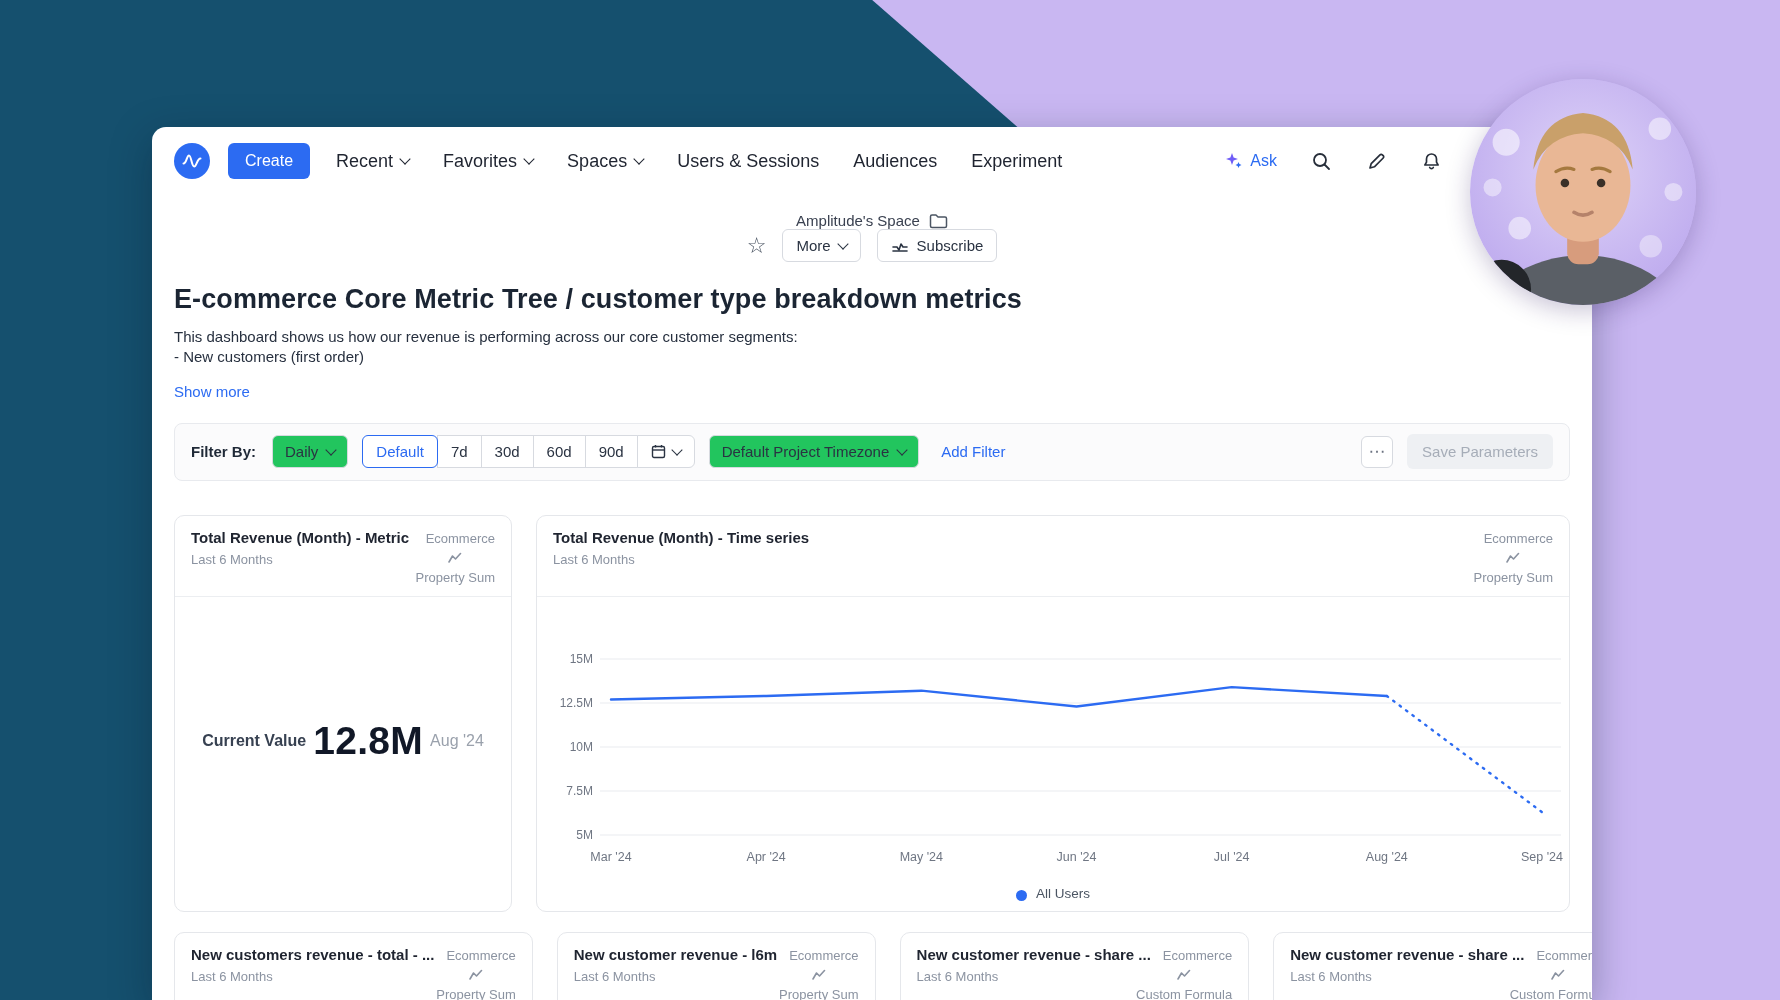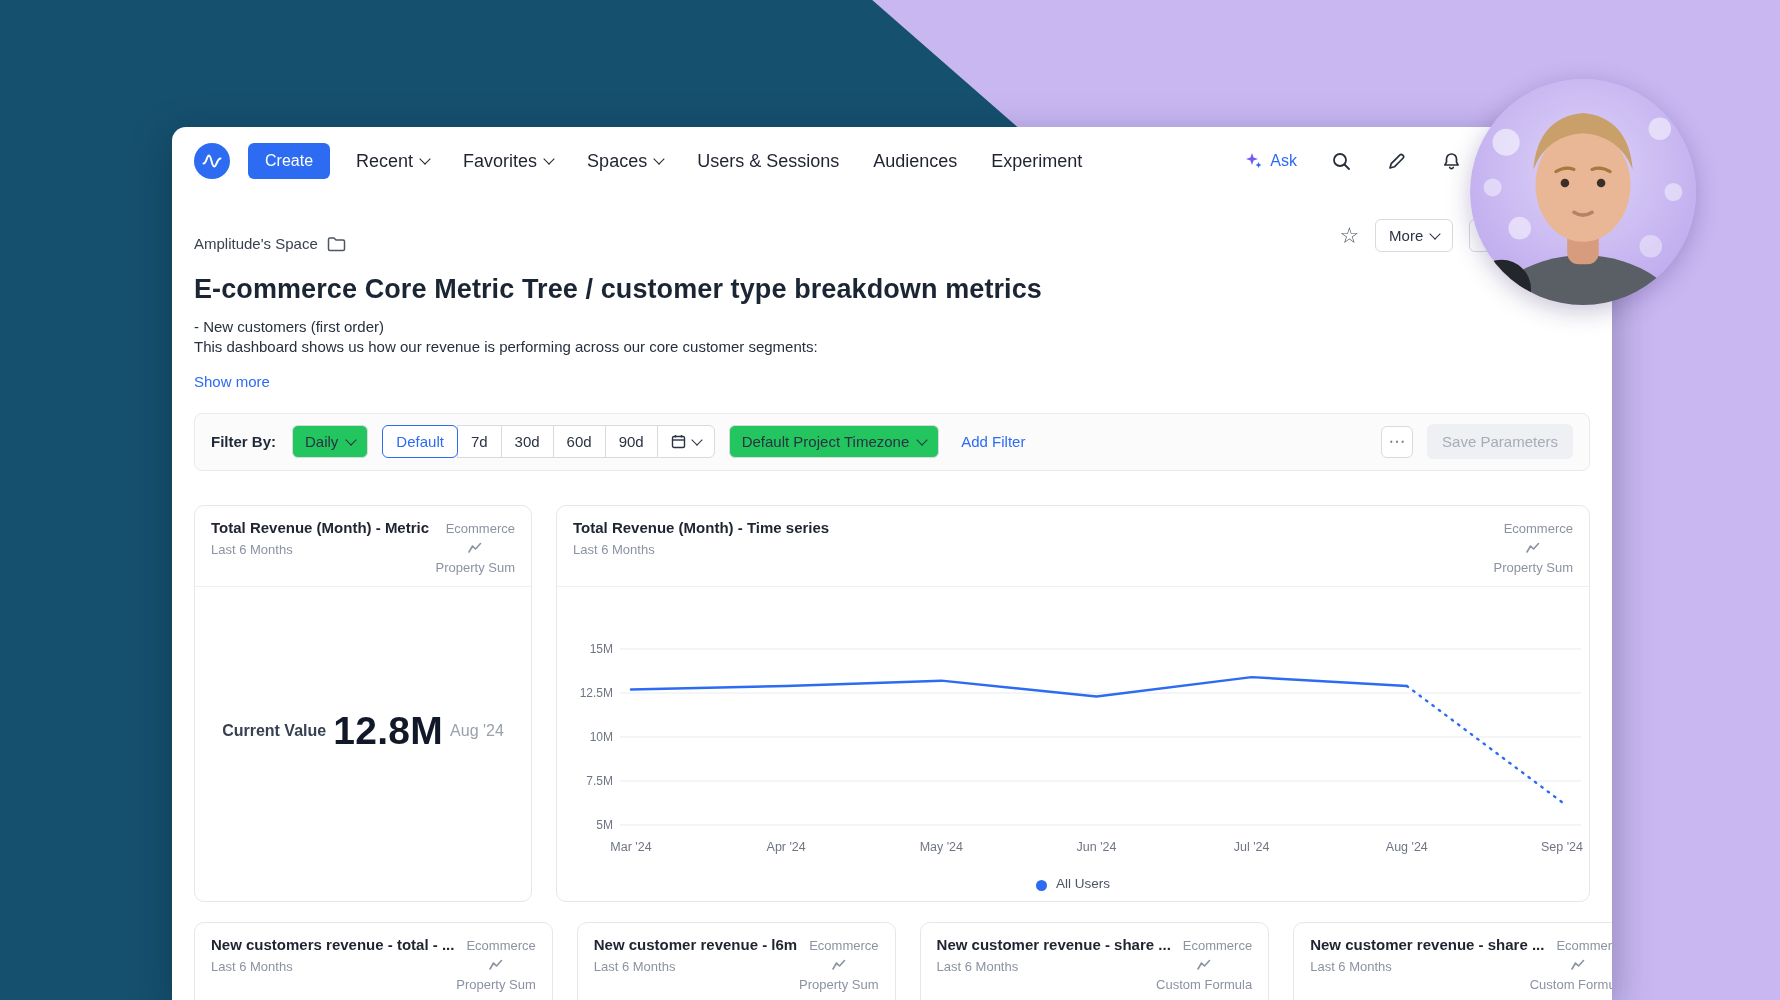--- a/index.html
+++ b/index.html
@@ -2,42 +2,42 @@
 <html><head>
 <meta charset="utf-8">
 <style>
   * { margin:0; padding:0; box-sizing:border-box; }
   html,body { width:1780px; height:1000px; overflow:hidden; }
   body { position:relative; background:#c9b7f2; font-family:"Liberation Sans", sans-serif; color:#1f2430; }
 
   .bg-teal { position:absolute; inset:0; background:#15506e;
     clip-path: polygon(0 0, 49% 0, 58% 14%, 64% 100%, 0 100%); }
 
-  .app-window { position:absolute; left:172px; top:127px; width:1440px; height:873px;
+  .app-window { position:absolute; left:152px; top:127px; width:1440px; height:873px;
     background:#fff; border-radius:14px 14px 0 0; overflow:hidden;
     box-shadow:0 12px 40px rgba(10,25,45,.35); }
 
   
   .topbar { height:68px; display:flex; align-items:center; padding:0 150px 0 22px; }
   .logo { width:36px; height:36px; border-radius:50%; background:#2c6bf2; display:flex;
     align-items:center; justify-content:center; margin-right:18px; cursor:pointer; flex:0 0 auto; }
   .btn-create { background:#2c6bf2; color:#fff; font-size:16px; font-weight:500; border:none;
     border-radius:6px; padding:9px 17px; margin-right:26px; cursor:pointer; }
   .nav { display:flex; align-items:center; gap:34px; font-size:18px; color:#1f2430; }
   .nav-item { display:flex; align-items:center; gap:8px; cursor:pointer; white-space:nowrap; }
   .chev { width:8px; height:8px; border-right:1.7px solid currentColor; border-bottom:1.7px solid currentColor;
     transform:rotate(45deg); margin-top:-4px; flex:0 0 auto; }
   .topbar-right { margin-left:auto; display:flex; gap:34px; }
   .ask { display:flex; align-items:center; gap:7px; color:#2c6bf2; font-size:16px; font-weight:500; cursor:pointer; }
   .icon-btn { display:flex; align-items:center; justify-content:center; cursor:pointer; }
   .icon-btn svg { display:block; }
 
   
   .content { padding:0 22px; }
-  .crumb-row { margin-top:24px; display:flex; align-items:flex-end; justify-content:space-between; }
+  .crumb-row { margin-top:17px; display:flex; align-items:center; justify-content:space-between;flex-direction:column; }
   .crumb { display:flex; align-items:center; gap:9px; font-size:15px; color:#3a4150; }
   .header-actions { display:flex; align-items:center; gap:16px; }
   .star { font-size:22px; color:#4b5563; cursor:pointer; line-height:1; }
   .btn-outline { display:flex; align-items:center; gap:8px; border:1px solid #d7dae0; border-radius:6px;
     background:#fff; padding:7px 13px; font-size:15px; color:#2a3342; cursor:pointer; }
   .page-title { margin-top:22px; font-size:27px; font-weight:700; color:#1b2533; letter-spacing:.1px; }
   .desc { margin-top:12px; font-size:15px; line-height:1.36; color:#27303f; }
   .show-more { margin-top:15px; font-size:15px; color:#2c6bf2; cursor:pointer; display:inline-block; }
 
   
@@ -178,22 +178,22 @@
             <path d="M2 13 h14" stroke="#2a3342" stroke-width="1.6" stroke-linecap="round"></path>
           </svg>
           <span>Subscribe</span>
         </div>
       </div>
     </div>
 
     <h1 class="page-title">E-commerce Core Metric Tree / customer type breakdown metrics</h1>
 
     <div class="desc">
+      <div>This dashboard shows us how our revenue is performing across our core customer segments:</div>
       <div>- New customers (first order)</div>
-      <div>This dashboard shows us how our revenue is performing across our core customer segments:</div>
     </div>
     <span class="show-more">Show more</span>
 
     
     <div class="filter-bar">
       <span class="filter-label">Filter By:</span>
       <div class="select">
         <span>Daily</span>
         <span class="chev"></span>
       </div>

